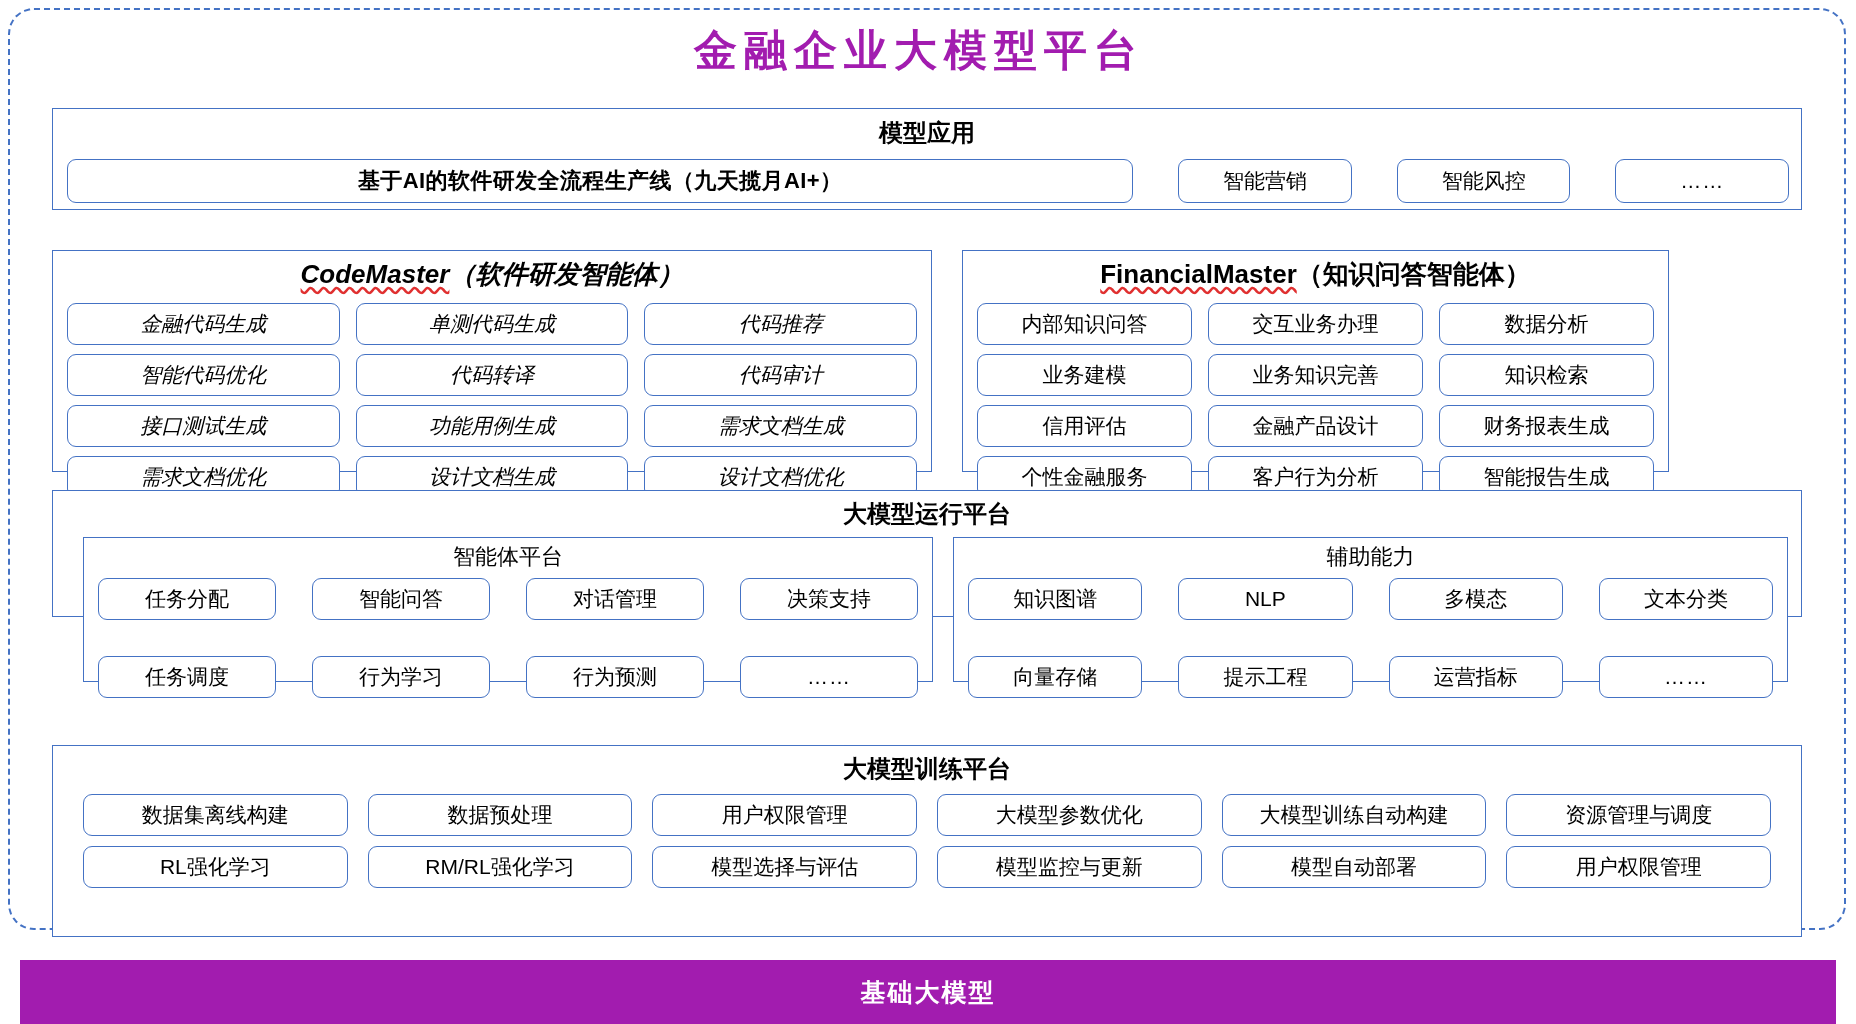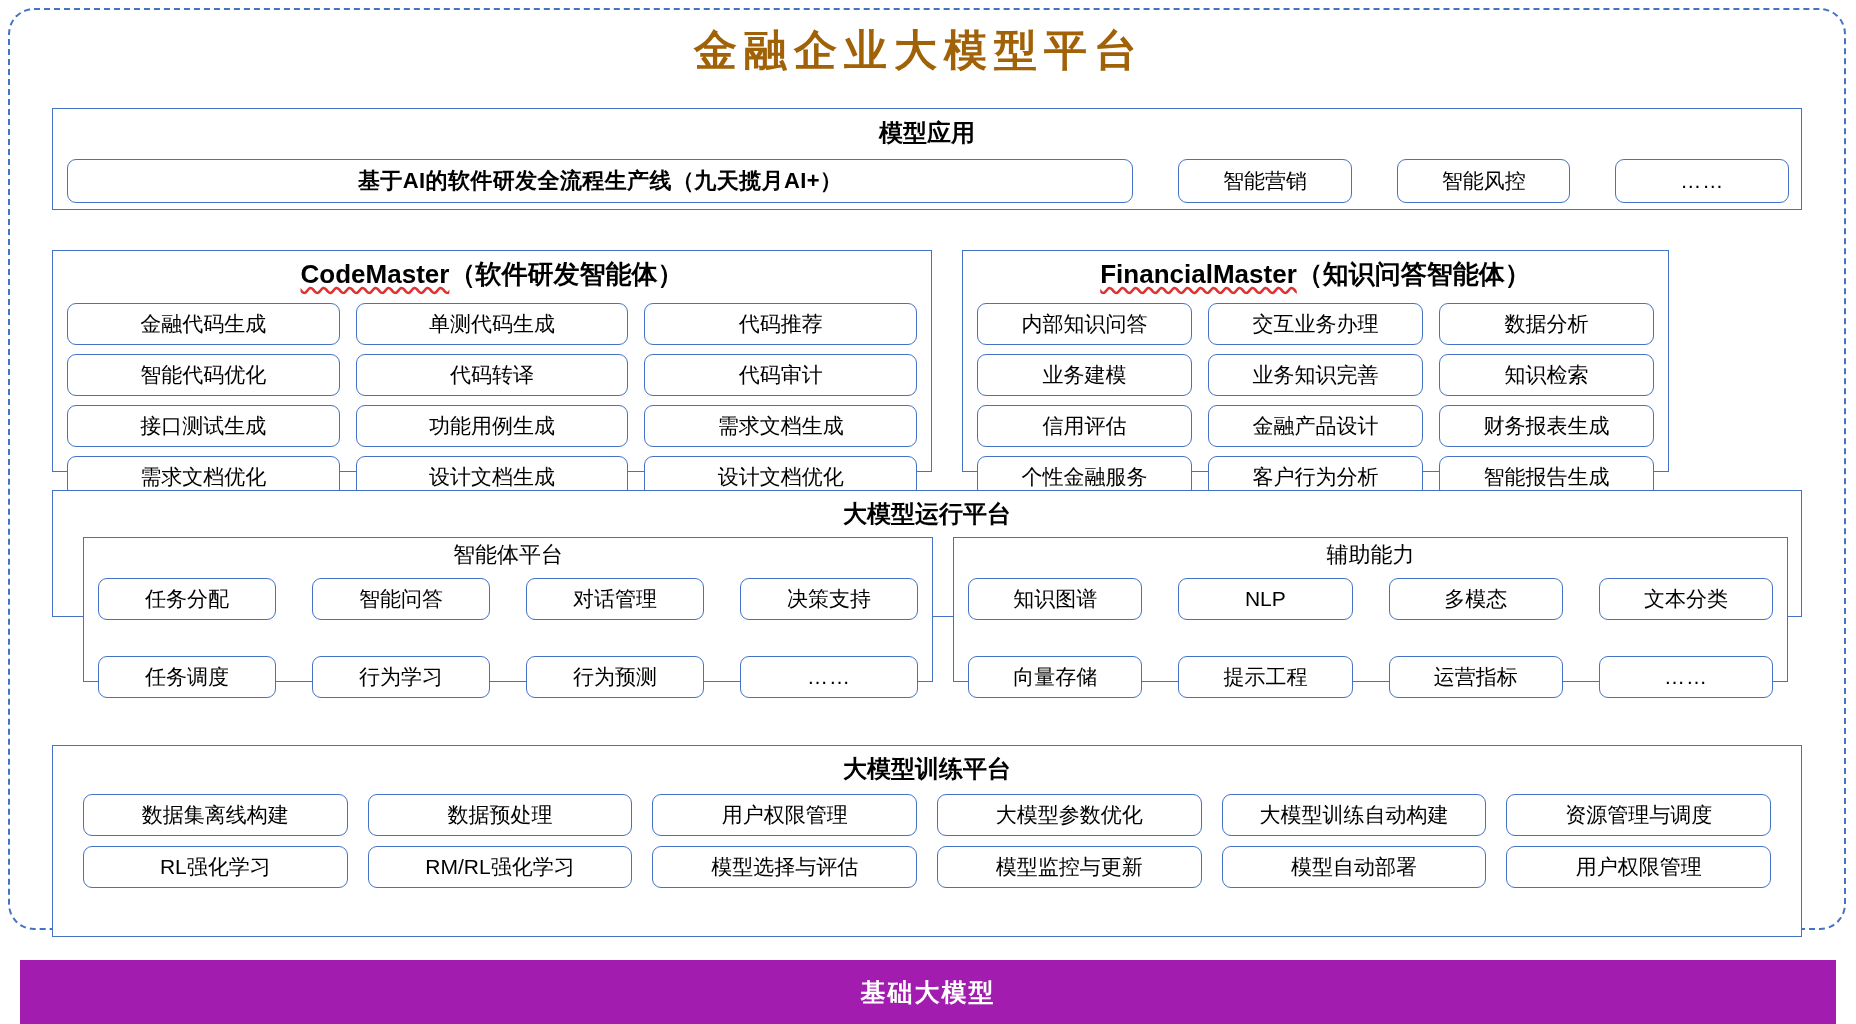--- a/index.html
+++ b/index.html
@@ -30,21 +30,21 @@
   .main-title {
     position: absolute;
     left: 0;
     top: 22px;
     width: 1838px;
     text-align: center;
     font-family: "DejaVu Serif", "Liberation Serif", serif;
     font-size: 43px;
     font-weight: 700;
     letter-spacing: 7px;
-    color: #a16207;
+    color: #a21caf;
     white-space: nowrap;
   }
 
   
   .panel {
     position: absolute;
     border: 1.5px solid #4472C4;
     box-sizing: border-box;
     background: #ffffff;
   }
@@ -52,21 +52,20 @@
     text-align: center;
     font-size: 24px;
     font-weight: 700;
     color: #000000;
     white-space: nowrap;
     line-height: 1;
   }
   .panel-title.sub {
     font-size: 22px;
     font-weight: 400;
-    font-family: Liberation Mono, monospace;
   }
   .spellcheck {
     text-decoration: underline wavy #E03030;
     text-decoration-skip-ink: none;
     text-underline-offset: 3px;
   }
 
   
   .pill {
     border: 1.3px solid #4472C4;
@@ -99,21 +98,21 @@
     width: 1075px;
     height: 44px;
     font-weight: 700;
     font-size: 22px;
     letter-spacing: 0.4px;
   }
   .app-sm { width: 175px; height: 44px; margin-left: 45px; }
   .app-sm.first { margin-left: 45px; }
 
   
-  #code-panel   { left: 52px;  top: 250px; width: 880px; height: 222px; }
+  #code-panel   { left: 52px;  top: 250px; width: 880px; height: 222px; font-style: italic; }
   #finance-panel{ left: 962px; top: 250px; width: 707px; height: 222px; }
   .agent-title { margin-top: 10px; font-size: 26px; }
   .agent-grid {
     position: absolute;
     left: 14px;
     right: 14px;
     top: 52px;
     display: grid;
     grid-template-columns: repeat(3, 1fr);
     grid-auto-rows: 42px;

